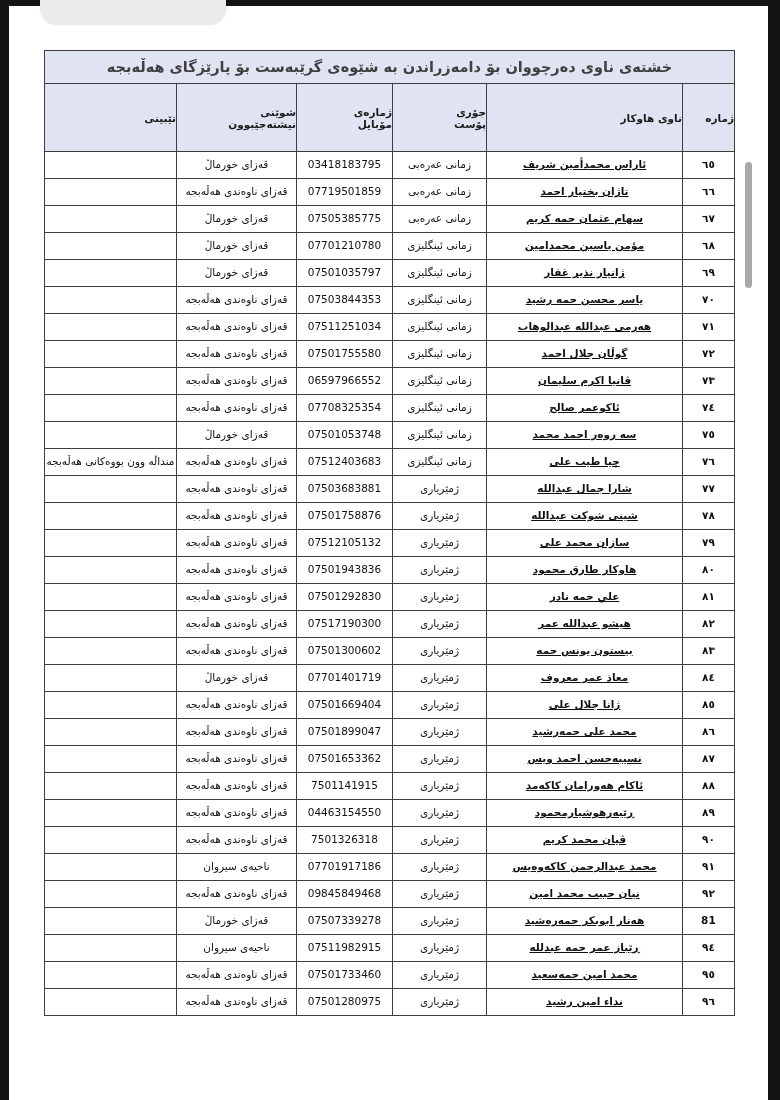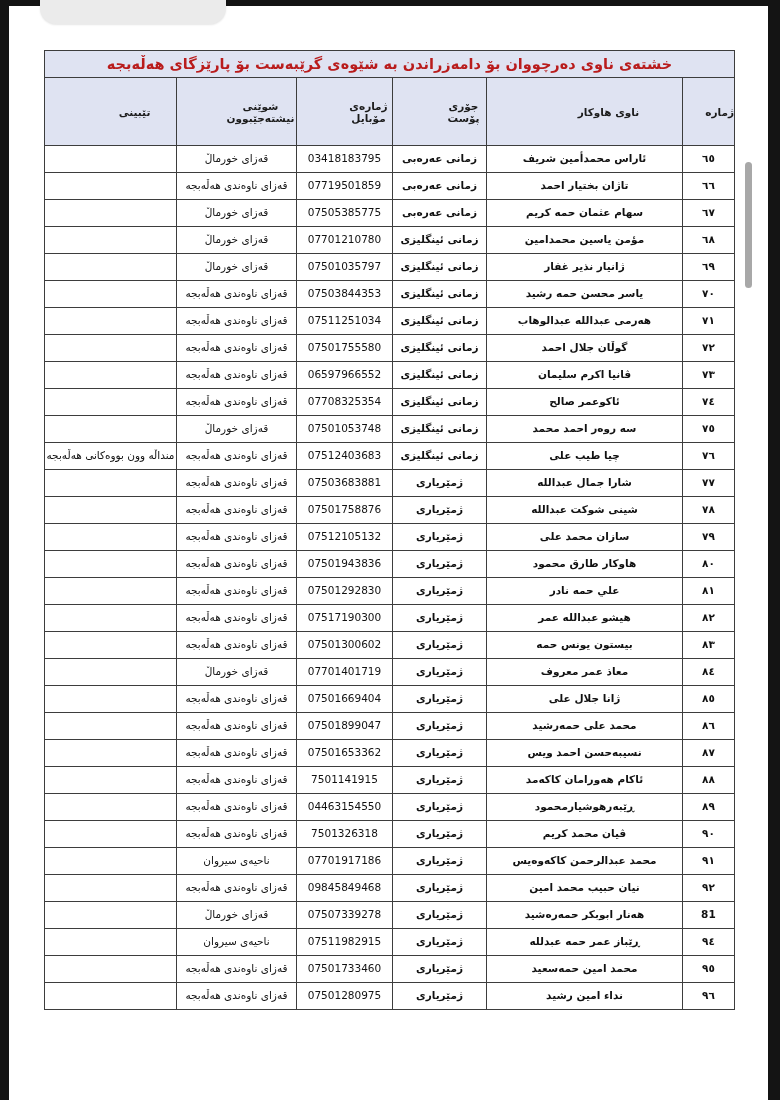--- a/index.html
+++ b/index.html
@@ -54,49 +54,49 @@
   table.sheet td, table.sheet th {
     border: 1px solid #3d3d3d;
     padding: 0;
   }
 
   .title-cell {
     background:#dfe3f2;
     text-align:center;
     font-size: 14.5px;
     font-weight: 700;
-    color:#b91c1c;
-    height: 27px;
+    color:#404040;
+    height: 33px;
     padding: 2px 8px 4px 8px;
     letter-spacing: 0;
   }
 
   thead.colheads th {
     background:#dfe3f2;
     font-size: 10.5px;
     font-weight: 700;
     color:#1b1b1b;
     height: 68px;
     vertical-align: middle;
-    text-align:center;
+    text-align:right;
     padding-left:48px;
   }
 
   tbody.rows td {
     height: 27px;
     font-size: 10.5px;
     color:#111;
     text-align:center;
     vertical-align:middle;
     line-height:1.1;
     background:#fff;
   }
   td.c-no      { font-size: 10px;   letter-spacing:.3px;font-weight:bold; }
-  td.c-name    { font-size: 11.5px; font-weight:700; }
-  td.c-job     { font-size: 10px;   font-weight:700; color:#1c1c1c;margin-left:42px; }
+  td.c-name    { font-size: 11.5px; font-weight:700;text-decoration:underline; }
+  td.c-job     { font-size: 10px;   font-weight:400; color:#1c1c1c;margin-left:42px; }
   td.c-phone   { font-size: 11.5px; font-weight:400; direction:ltr; }
   td.c-place   { font-size: 10px; }
   td.c-note    { font-size: 10px; }
 
   
   col.w-no    { width: 52px; }
   col.w-name  { width: 196px; }
   col.w-job   { width: 94px; }
   col.w-phone { width: 96px; }
   col.w-place { width: 120px; }

